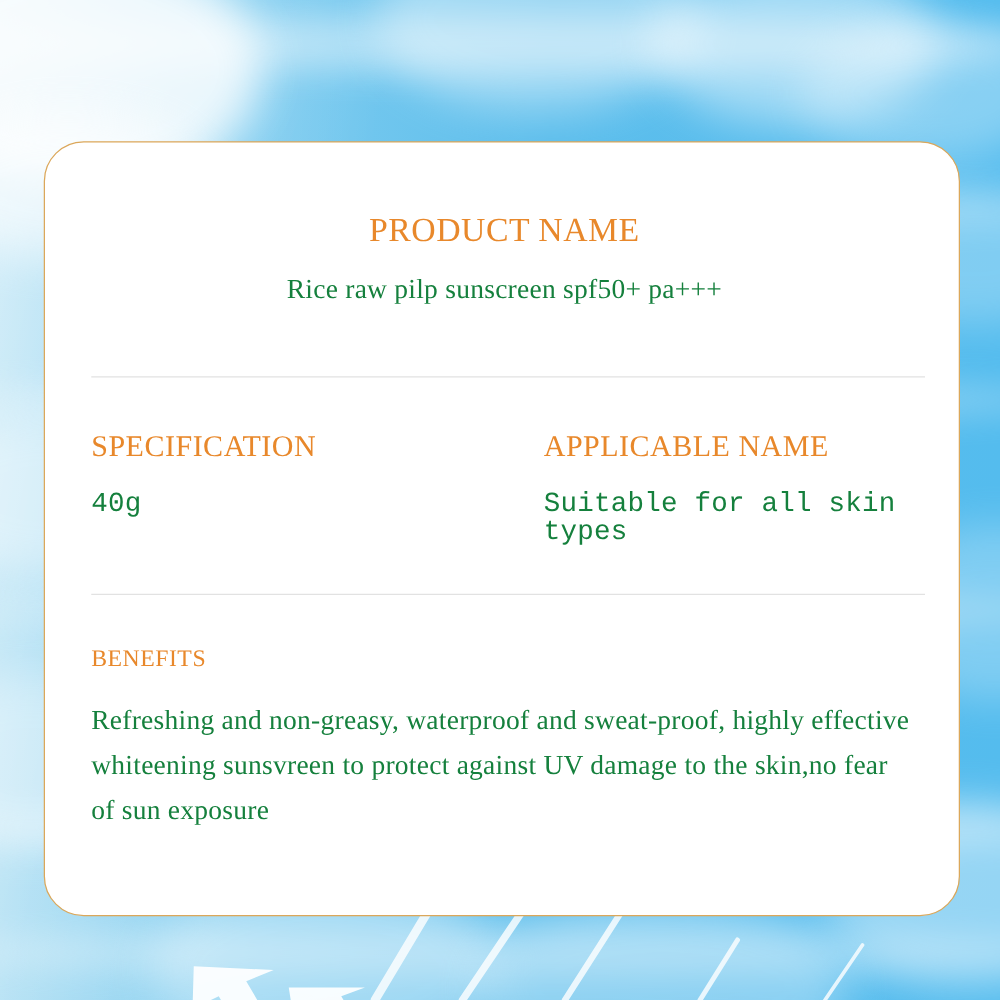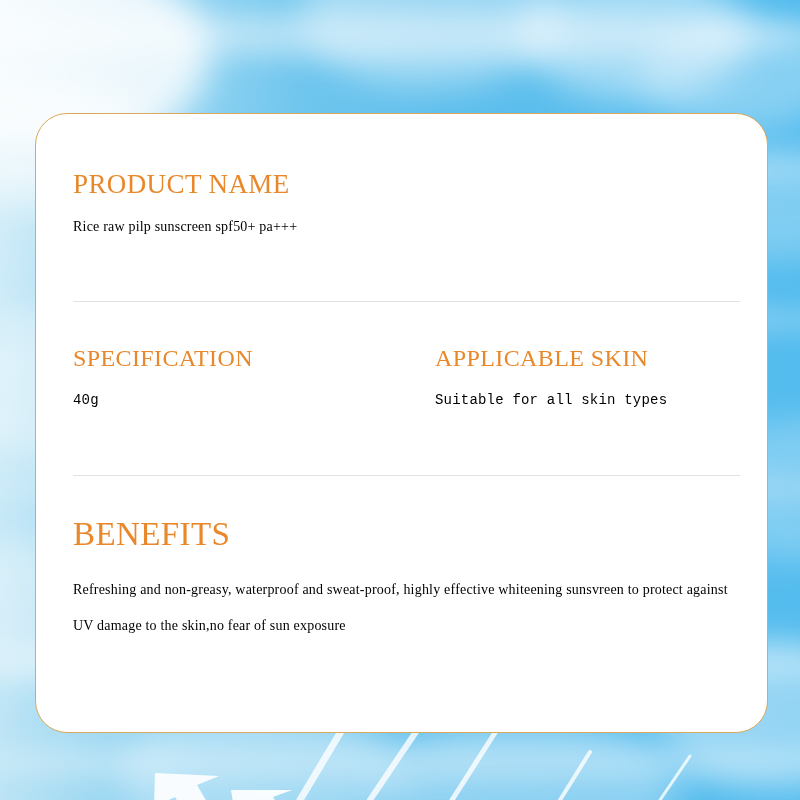--- a/index.html
+++ b/index.html
@@ -79,42 +79,42 @@
 
   h2.heading {
     margin: 0;
     color: #e8882b;
     font-weight: normal;
     letter-spacing: 0.4px;
     line-height: 1;
   }
   .heading.lg { font-size: 27px; }
   .heading.md { font-size: 24px; }
-  .heading.sm { font-size: 33px; }
+  .heading.sm { font-size: 19px; }
 
   p.body {
     margin: 0;
-    color: #000000;
-    font-size: 14px;
+    color: #15803d;
+    font-size: 22px;
     line-height: 1;
     letter-spacing: 0.2px;
   }
 
   hr.divider {
     position: absolute;
     left: 37px;
     width: 667px;
     height: 0;
     margin: 0;
     border: 0;
     border-top: 1px solid #e2e2e2;
   }
 
   
-  #sec-product       { top: 57px; }
+  #sec-product       { top: 57px; text-align: center; }
   #sec-product .body { margin-top: 22px; }
 
   #divider-1 { top: 187px; }
 
   #sec-spec    { top: 232px; }
   .two-col     { display: flex; }
   .col-left    { width: 362px; flex: none; }
   .col-right   { flex: 1; }
   .two-col .body { margin-top: 23px; font-family: Liberation Mono, monospace; }
 
@@ -173,21 +173,21 @@
   </section>
 
   <hr class="divider" id="divider-1">
 
   <div class="pad two-col" id="sec-spec">
     <div class="col-left">
       <h2 class="heading md">SPECIFICATION</h2>
       <p class="body">40g</p>
     </div>
     <div class="col-right">
-      <h2 class="heading md">APPLICABLE SKIN</h2>
+      <h2 class="heading md">APPLICABLE NAME</h2>
       <p class="body">Suitable for all skin types</p>
     </div>
   </div>
 
   <hr class="divider" id="divider-2">
 
   <section class="pad" id="sec-benefits">
     <h2 class="heading sm">BENEFITS</h2>
     <p class="body">Refreshing and non-greasy, waterproof and sweat-proof, highly effective whiteening sunsvreen to protect against UV damage to the skin,no fear of sun exposure</p>
   </section>

